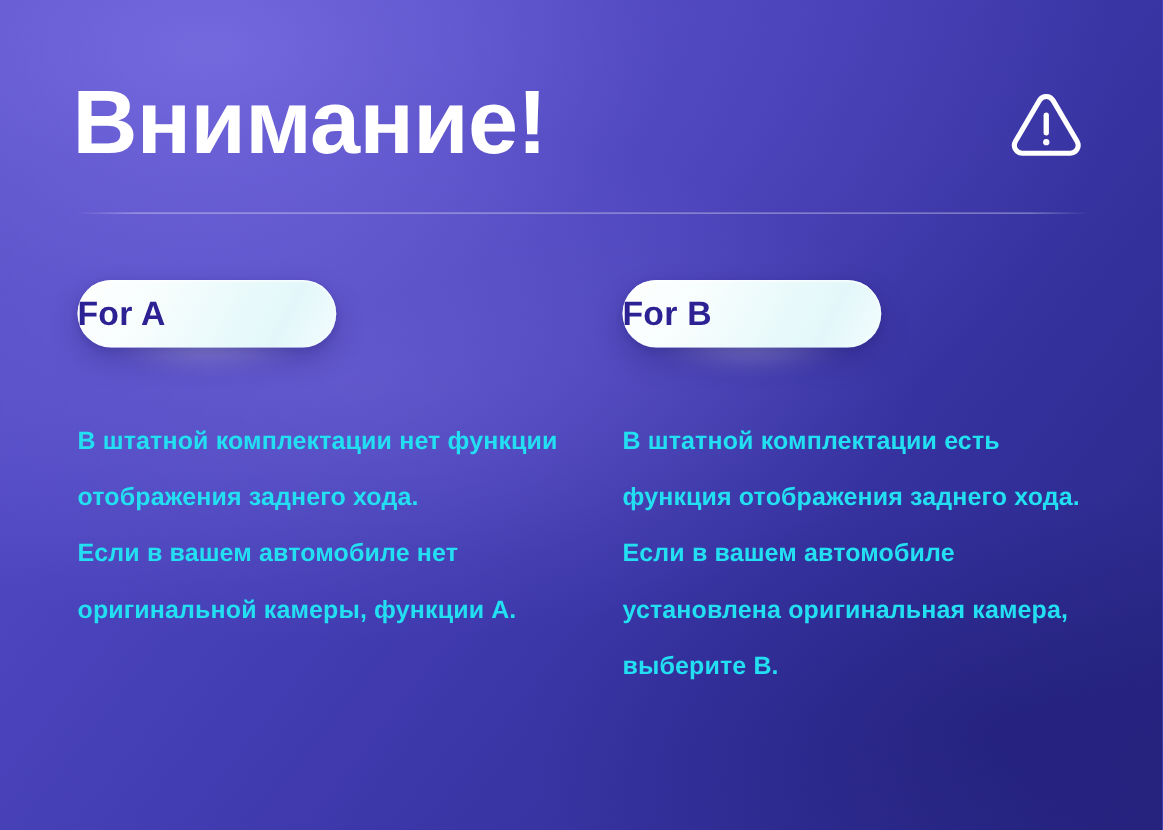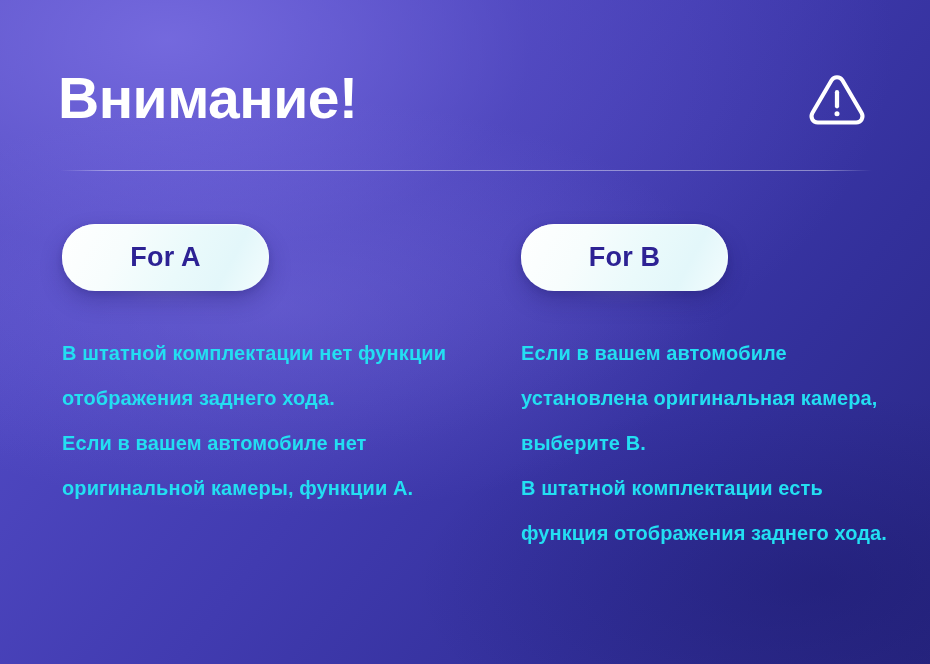--- a/index.html
+++ b/index.html
@@ -52,21 +52,21 @@
     left: 58px;
     top: 52px;
     right: 58px;
     height: 92px;
     display: flex;
     align-items: center;
     justify-content: space-between;
   }
 
   .title {
-    font-size: 57px;
+    font-size: 72px;
     line-height: 1.0;
     font-weight: bold;
     color: #ffffff;
     letter-spacing: -0.5px;
     white-space: nowrap;
   }
 
   .warn-icon {
     width: 62px;
     height: 62px;
@@ -96,21 +96,21 @@
     top: 214px;
     width: 930px;
   }
 
   .col {
     position: absolute;
     top: 0;
     width: 400px;
   }
   .col-a { left: 62px; }
-  .col-b { left: 498px; margin-left: 23px; }
+  .col-b { left: 498px; }
 
   
   .pill-wrap {
     position: relative;
     width: 207px;
     height: 66px;
   }
 
   
   .pill-glow {
@@ -123,26 +123,26 @@
     background: radial-gradient(50% 50% at 50% 50%, rgba(255,255,255,0.42) 0%, rgba(255,255,255,0.14) 52%, rgba(255,255,255,0) 76%);
     filter: blur(7px);
     pointer-events: none;
   }
 
   .pill {
     position: absolute;
     left: 0;
     top: 10px;
     width: 207px;
-    height: 67px;
+    height: 54px;
     border-radius: 33px;
     background: linear-gradient(118deg, #ffffff 0%, #f7fdfd 30%, #eafafb 58%, #e3f7fa 78%, #f4fdfe 100%);
     display: flex;
     align-items: center;
-    justify-content: center;
+    justify-content: flex-start;
     border: none;
     box-shadow:
       0 10px 22px rgba(27,22,96,0.28),
       0 2px 6px rgba(27,22,96,0.16),
       inset 0 1px 2px rgba(255,255,255,0.9);
   }
 
   .pill-label {
     font-size: 27px;
     font-weight: bold;
@@ -199,20 +199,20 @@
       </div>
 
       <div class="col col-b">
         <div class="pill-wrap">
           <div class="pill-glow"></div>
           <div class="pill">
             <span class="pill-label">For B</span>
           </div>
         </div>
         <div class="body-text">
+          <p>В штатной комплектации есть функция отображения заднего хода.</p>
           <p>Если в вашем автомобиле установлена оригинальная камера, выберите B.</p>
-          <p>В штатной комплектации есть функция отображения заднего хода.</p>
         </div>
       </div>
 
     </div>
   </div>
 </div>
 
 </body></html>

